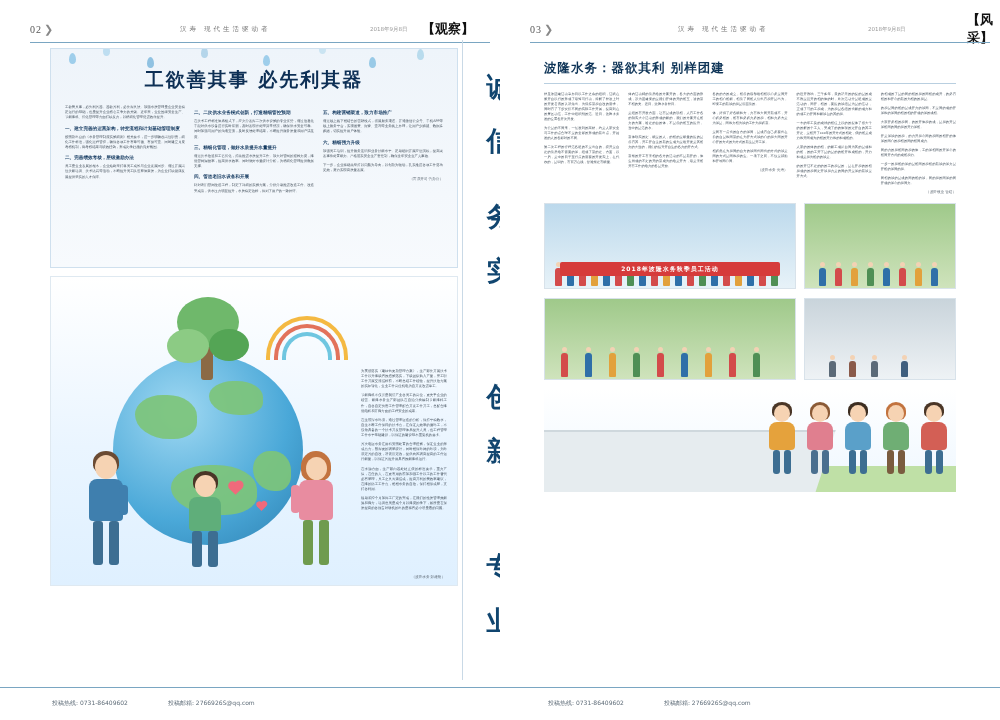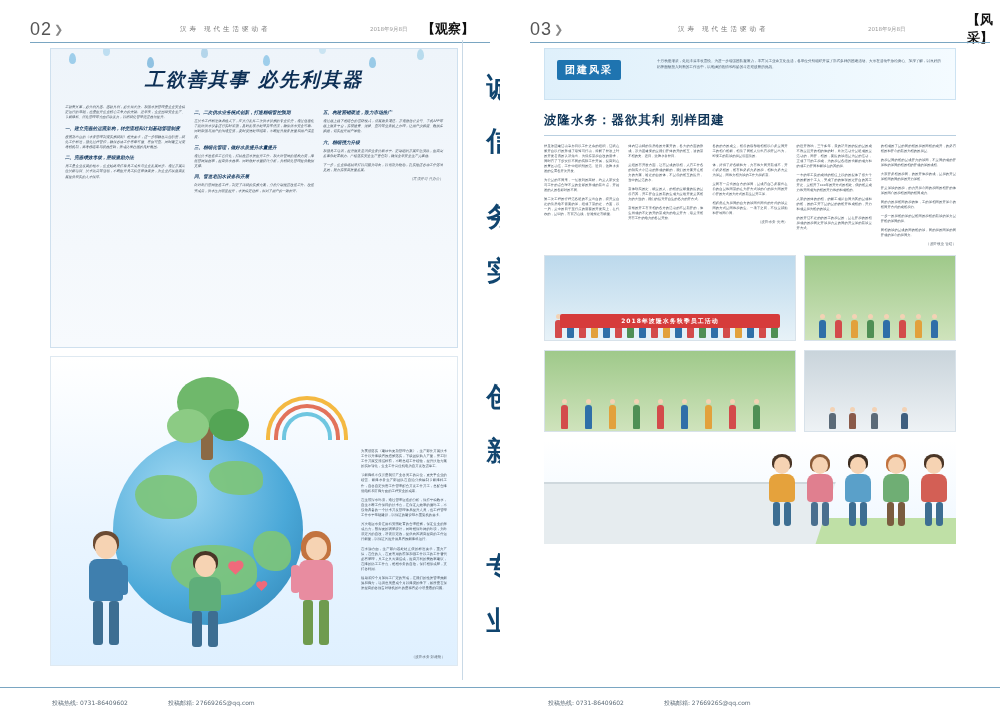--- a/index.html
+++ b/index.html
@@ -11,33 +11,33 @@
   }
   .spread{position:relative;width:1000px;height:720px;background:#fff;}
 
   
   .page{position:absolute;top:0;height:720px;background:#fff;}
   .page-left{left:0;width:500px;}
   .page-right{left:500px;width:500px;}
 
   
   .rh{position:absolute;top:18px;height:22px;display:flex;align-items:center;}
-  .rh-folio{font-family:Liberation Sans, sans-serif;font-size:18px;color:#555;letter-spacing:1px;}
+  .rh-folio{font-family:Liberation Serif, serif;font-size:10px;color:#555;letter-spacing:1px;}
   .rh-arrow{font-size:11px;color:#888;margin-left:2px;}
   .rh-center{font-size:6.5px;color:#777;letter-spacing:3px;}
   .rh-date{font-size:5.5px;color:#999;}
   .rh-section{font-family:"DejaVu Serif","Liberation Serif",serif;font-size:13px;color:#111;font-weight:bold;}
   .rule{position:absolute;height:1px;background:#7aa6c2;}
 
   
   .lp-body{position:absolute;left:50px;top:48px;width:408px;height:620px;}
   .article-card{
-    position:relative;width:408px;height:300px;
+    position:relative;width:408px;height:220px;
     background:linear-gradient(#eef4fa,#f7fafd);
-    border:1px solid #cfe0ee;box-sizing:border-box;overflow:hidden;font-style:italic;
+    border:1px solid #cfe0ee;box-sizing:border-box;overflow:hidden;
   }
   .drops{position:absolute;left:0;top:-22px;width:408px;height:40px;}
   .drop{position:absolute;width:7px;height:11px;border-radius:50% 50% 50% 50%/60% 60% 40% 40%;opacity:.85;}
   .headline{
     text-align:center;margin-top:18px;
     font-family:"DejaVu Serif","Liberation Serif",serif;
     font-size:19px;font-weight:bold;color:#0d2f55;letter-spacing:2px;
   }
   .subhead{text-align:center;margin-top:7px;font-size:9px;color:#2e5f8a;letter-spacing:1px;}
   .cols3{display:flex;gap:9px;padding:12px 14px 0 14px;}
@@ -262,24 +262,20 @@
       <span class="rh-date">2018年9月8日</span>
     </div>
     <div class="rh" style="left:422px;margin-left:45px;">
       <span class="rh-section">【风采】</span>
     </div>
     <div class="rule" style="left:30px;top:42px;width:460px;"></div>
   </div>
 
   <div class="rp-body">
 
-    <div class="banner">
-      <div class="banner-badge">团建风采</div>
-      <div class="banner-text">十月秋意渐浓，处处洋溢丰收喜悦。为进一步增强团队凝聚力，丰富员工业余文化生活，各单位分别组织开展了形式多样的团建活动。大家在活动中放松身心、加深了解，以良好的精神面貌投入到新的工作当中，以饱满的热情和昂扬的斗志迎接新的挑战。</div>
-    </div>
 
     <div class="two-heads">
       <div style="flex:1;">
         <div class="art-head">波隆水务：器欲其利  别样团建</div>
         <div class="hr-thin"></div>
       </div>
     </div>
 
     <div class="cols4">
       <div class="col">

